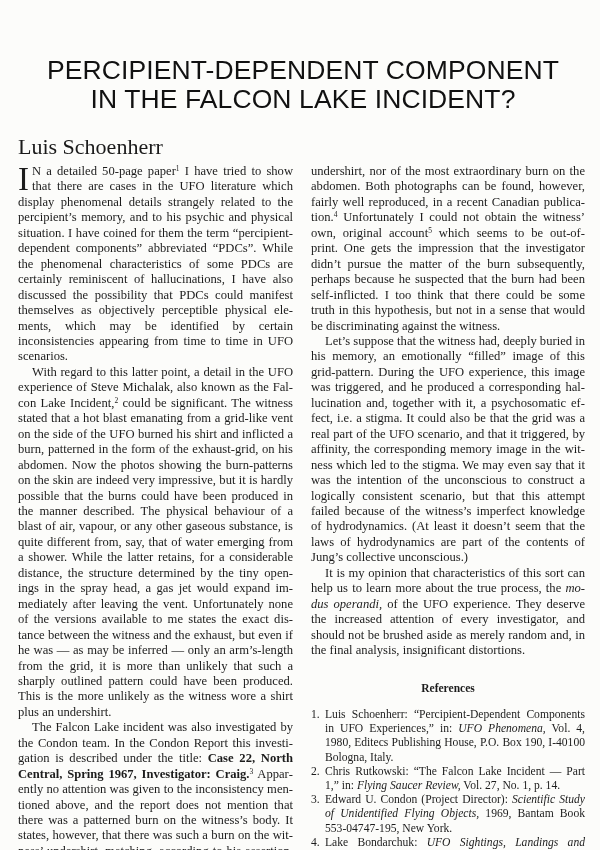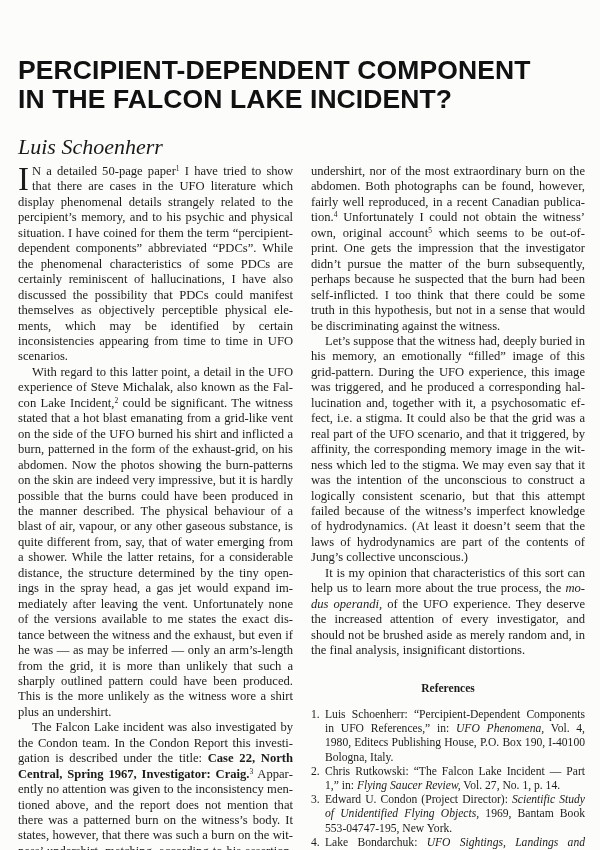--- a/index.html
+++ b/index.html
@@ -3,28 +3,28 @@
 <meta charset="utf-8">
 <style>
   html, body { margin: 0; padding: 0; }
   body {
     width: 600px; height: 850px; overflow: hidden;
     background: #fcfcfa; color: #1c1c1c;
     position: relative;
   }
   .title {
     position: absolute; left: 18px; top: 56px; width: 570px;
-    font-family: "Liberation Sans", sans-serif; font-weight: bold;
+    font-family: "Liberation Sans", sans-serif; font-weight: normal;
     font-size: 26.5px; line-height: 29px; letter-spacing: 0.1px;
-    color: #111; margin: 0;
+    color: #111; margin: 0; text-align: center;
   }
   .title span { display: block; white-space: nowrap; }
   .author {
     position: absolute; left: 18px; top: 134px;
-    font-family: "Liberation Serif", serif; font-style: italic;
+    font-family: "Liberation Serif", serif; 
     font-size: 22px; color: #1a1a1a; margin: 0;
   }
   .col {
     position: absolute; top: 164px;
     font-family: "Liberation Serif", serif;
     font-size: 12.6px; line-height: 15.45px;
     text-align: justify; hyphens: manual;
   }
   .col.left { left: 18px; width: 275px; }
   .col.right { left: 311px; width: 274px; }
@@ -67,19 +67,19 @@
   <p><span>The Falcon Lake incident was also investigated by the Condon team. In the Condon Report this investi­gation is described under the title: </span><span class="bold">Case 22, North Central, Spring 1967, Investigator: Craig.</span><sup>3</sup><span> Appar­ently no attention was given to the inconsistency men­tioned above, and the report does not mention that there was a patterned burn on the witness’s body. It states, however, that there was such a burn on the wit­ness’ undershirt, matching, according to his assertion, the pattern of the UFO’s exhaust openings from which the burning vapours had spurted. Although the Con­don Report includes in the photographic section some 60 plates, there is neither a photograph of the burnt </span></p>
 </div>
 
 <div class="col right">
   <p class="first"><span>undershirt, nor of the most extraordinary burn on the abdomen. Both photographs can be found, however, fairly well reproduced, in a recent Canadian publica­tion.</span><sup>4</sup><span> Unfortunately I could not obtain the witness’ own, original account</span><sup>5</sup><span> which seems to be out-of-print. One gets the impression that the investigator didn’t pursue the matter of the burn subsequently, perhaps because he suspected that the burn had been self-in­flicted. I too think that there could be some truth in this hypothesis, but not in a sense that would be dis­criminating against the witness.</span></p>
   <p>Let’s suppose that the witness had, deeply buried in his memory, an emotionally “filled” image of this grid-pattern. During the UFO experience, this image was triggered, and he produced a corresponding hal­lucination and, together with it, a psychosomatic ef­fect, i.e. a stigma. It could also be that the grid was a real part of the UFO scenario, and that it triggered, by affinity, the corresponding memory image in the wit­ness which led to the stigma. We may even say that it was the intention of the unconscious to construct a logically consistent scenario, but that this attempt failed because of the witness’s imperfect knowledge of hydrodynamics. (At least it doesn’t seem that the laws of hydrodynamics are part of the contents of Jung’s collective unconscious.)</p>
   <p><span>It is my opinion that characteristics of this sort can help us to learn more about the true process, the </span><span class="ital">mo­dus operandi,</span><span> of the UFO experience. They deserve the increased attention of every investigator, and should not be brushed aside as merely random and, in the final analysis, insignificant distortions.</span></p>
 
   <div class="refs-head">References</div>
   <ol class="refs">
-    <li><span class="num">1.</span><span>Luis Schoenherr: “Percipient-Dependent Components in UFO References,” in: </span><span class="ital">UFO Phenomena,</span><span> Vol. 4, 1980, Editecs Publishing House, P.O. Box 190, I-40100 Bologna, Italy.</span></li>
+    <li><span class="num">1.</span><span>Luis Schoenherr: “Percipient-Dependent Components in UFO Experiences,” in: </span><span class="ital">UFO Phenomena,</span><span> Vol. 4, 1980, Editecs Publishing House, P.O. Box 190, I-40100 Bologna, Italy.</span></li>
     <li><span class="num">2.</span><span>Chris Rutkowski: “The Falcon Lake Incident — Part 1,” in: </span><span class="ital">Flying Saucer Review,</span><span> Vol. 27, No. 1, p. 14.</span></li>
     <li><span class="num">3.</span><span>Edward U. Condon (Project Director): </span><span class="ital">Scientific Study of Unidentified Flying Objects,</span><span> 1969, Bantam Book 553-04747-195, New York.</span></li>
     <li><span class="num">4.</span><span>Lake Bondarchuk: </span><span class="ital">UFO Sightings, Landings and Abduc­tions,</span><span> p. 37, 1979, Methuen Publications, Toronto, Canada.</span></li>
 
   </ol>
 </div>
 
 </body></html>

